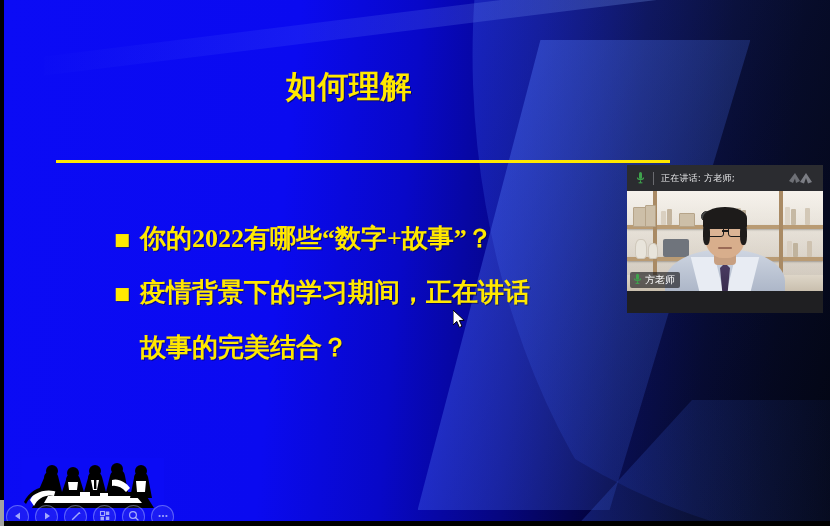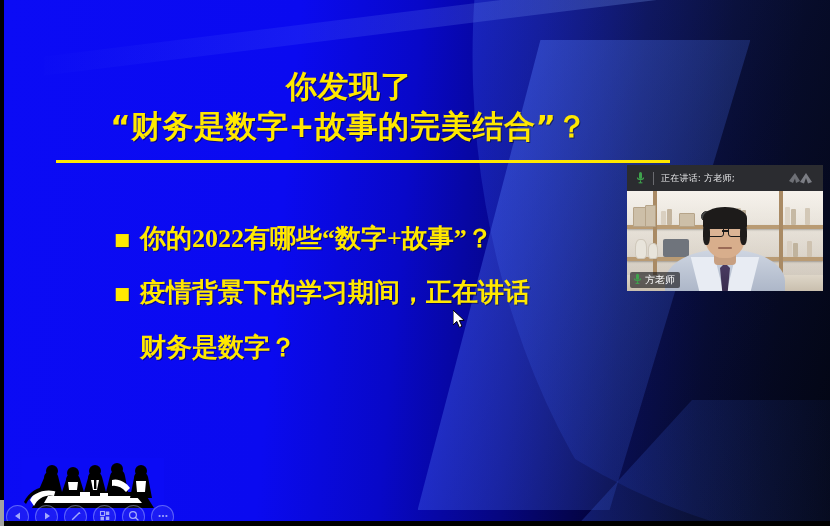--- a/index.html
+++ b/index.html
@@ -181,21 +181,21 @@
     background: #d8d8d8;
     opacity: 0.75;
   }
 
   
   #video-panel {
     position: absolute;
     left: 627px;
     top: 165px;
     width: 196px;
-    height: 126px;
+    height: 148px;
     background: #1f1f22;
     overflow: hidden;
   }
   #video-header {
     position: relative;
     height: 26px;
     background: #2b2c30;
     display: flex;
     align-items: center;
     padding-left: 7px;
@@ -417,37 +417,36 @@
 <div id="screen">
 
   <div id="slide">
 
     <div class="swoosh swoosh-main"></div>
     <div class="swoosh swoosh-inner"></div>
     <div class="swoosh swoosh-thin"></div>
     <div class="swoosh swoosh-bottomglow"></div>
 
     <div id="title-block">
-      <div id="title-line1">你发现了</div>
-      <div id="title-line2">“财务是数字+故事的完美结合”？</div>
+      <div id="title-line1">如何理解</div>
     </div>
     <div id="title-underline"></div>
 
     <div id="body-block">
 
       <div class="bullet-row">
         <span class="bullet-mark">■</span>
         <span class="bullet-text">你的2022有哪些“数字+故事”？</span>
       </div>
 
       <div class="bullet-row">
         <span class="bullet-mark">■</span>
         <span class="bullet-text">疫情背景下的学习期间，正在讲话</span>
       </div>
-      <div class="bullet-cont">财务是数字？</div>
+      <div class="bullet-cont">故事的完美结合？</div>
 
     </div>
 
     <div id="clipart">
       <svg width="142" height="58" viewBox="0 0 142 58" xmlns="http://www.w3.org/2000/svg">
         <rect x="0" y="0" width="142" height="58" fill="#0b0bf5"></rect>
 
         <path d="M18 34 L122 34 L132 50 L10 50 Z" fill="#000000"></path>
         <path d="M26 38 L114 38 L120 45 L22 45 Z" fill="#ffffff"></path>
 

